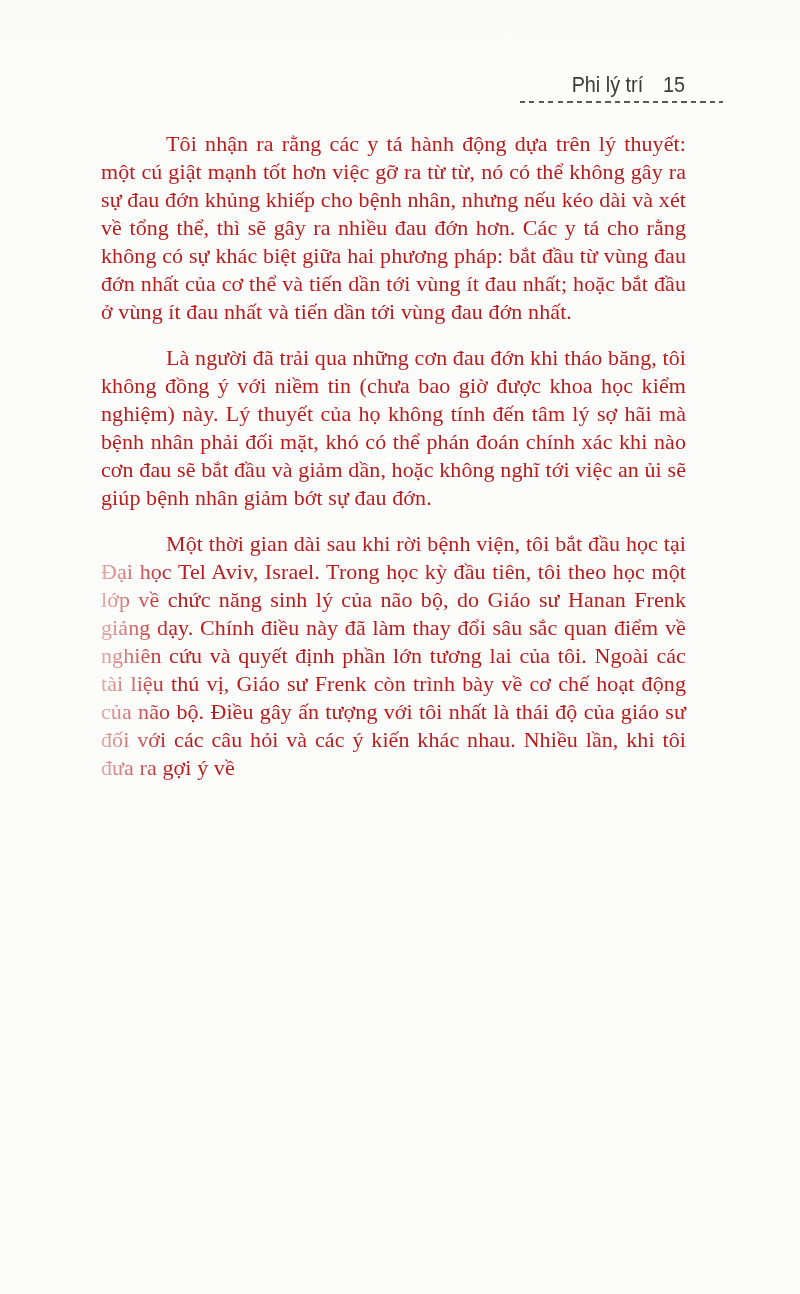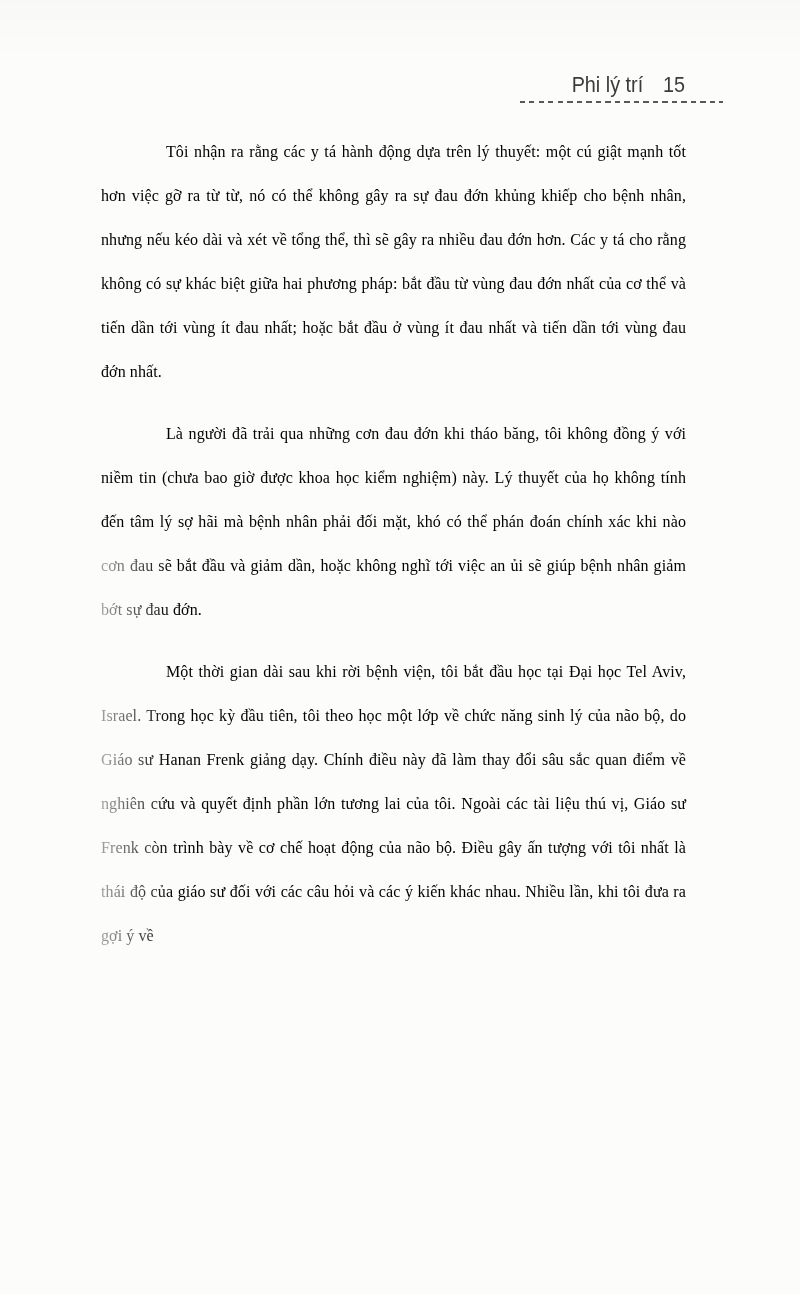--- a/index.html
+++ b/index.html
@@ -54,25 +54,25 @@
 
   
   .body-text {
     position: absolute;
     left: 101px;
     top: 130px;
     width: 585px;
   }
   .body-text p {
     margin: 0 0 18px 0;
-    font-size: 16px;
-    line-height: 44px;
+    font-size: 22px;
+    line-height: 28px;
     text-indent: 65px;
     text-align: justify;
-    color: #000000;
+    color: #b91c1c;
     letter-spacing: 0.1px;
   }
 
   
   .left-fade {
     position: absolute;
     left: 88px;
     top: 545px;
     width: 85px;
     height: 645px;

